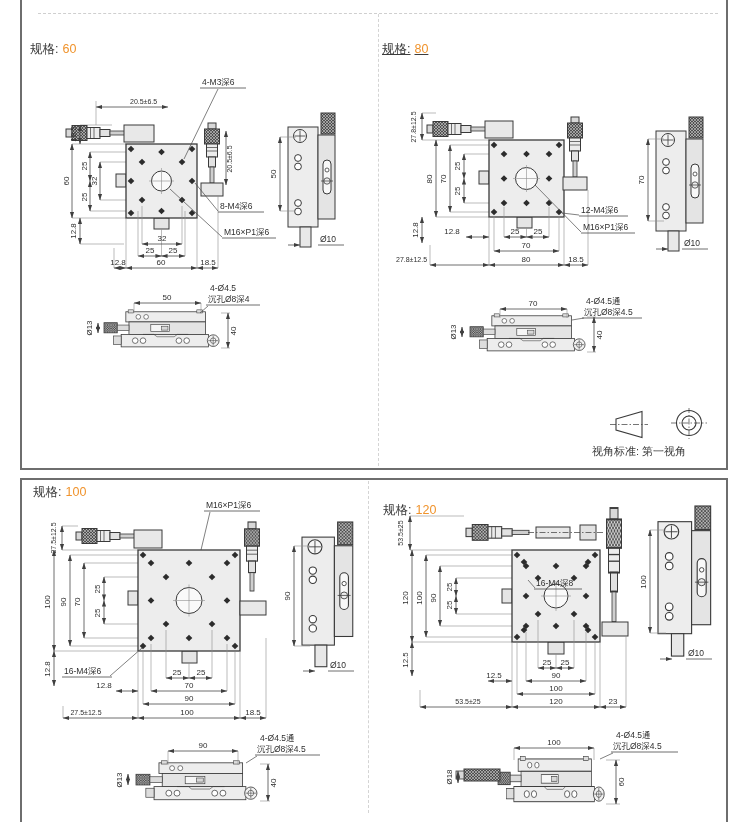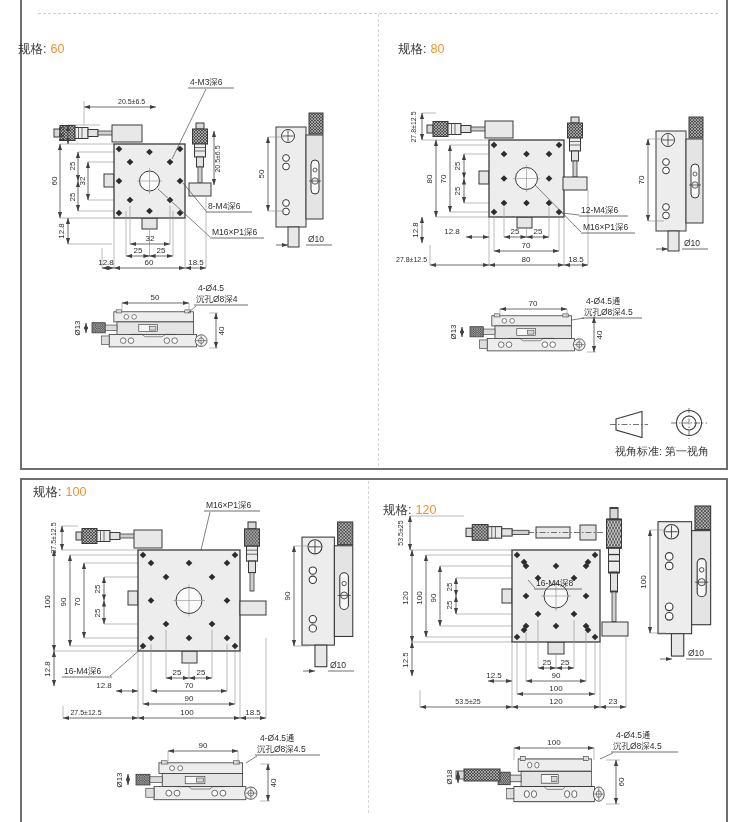--- a/index.html
+++ b/index.html
@@ -22,21 +22,21 @@
   .tc{text-anchor:middle;}
   .t7{font-size:7px;}
   .lb{font-size:8.5px;}
   
   .dl{stroke:#4a4a4a;stroke-width:0.8;marker-start:url(#a1);marker-end:url(#a1);}
   .ex{stroke:#8f8f8f;stroke-width:0.6;}
   .ld{stroke:#4a4a4a;stroke-width:0.7;fill:none;}
   .ul{stroke:#4a4a4a;stroke-width:0.8;}
   .cl{stroke:#3a3a3a;stroke-width:0.7;stroke-dasharray:6 2 1.5 2;}
   .view-note{position:absolute;left:592px;top:408px;width:140px;color:#3c3c3c;}
-  .view-note .vn-text{font-size:11px;text-align:center;margin-top:2px;white-space:nowrap;}
+  .view-note .vn-text{font-size:11px;margin-top:2px;white-space:nowrap;}
   .defs-holder{position:absolute;width:0;height:0;}
 </style>
 </head>
 <body>
 
 <div class="page">
 
   <svg class="defs-holder">
     <defs>
       <pattern id="kn" patternUnits="userSpaceOnUse" width="3" height="3">
@@ -103,21 +103,21 @@
       </symbol>
     </defs>
   </svg>
 
   <div class="sect-top"></div>
   <div class="sect-bottom"></div>
   <div class="dash-h"></div>
   <div class="dash-v1"></div>
   <div class="dash-v2"></div>
 
-  <div class="panel" style="left:8px;top:13px;width:358px;height:457px;">
+  <div class="panel" style="left:20px;top:13px;width:358px;height:457px;">
     <div class="spec-title" style="left:10px;top:28px;">
       <span>规格:</span><span class="val">60</span>
     </div>
     <svg width="358" height="457">
       <g>
         <line class="ex" x1="52" y1="131" x2="106" y2="131"></line>
           <line class="ex" x1="52" y1="205" x2="106" y2="205"></line>
         <line class="ex" x1="70" y1="139" x2="136" y2="139"></line>
           <line class="ex" x1="70" y1="198" x2="136" y2="198"></line>
         <line class="ex" x1="80" y1="149" x2="118" y2="149"></line>
@@ -222,21 +222,21 @@
           <text class="tc" transform="translate(72,315) rotate(-90)">Ø13</text>
         <line class="ex" x1="201" y1="300" x2="210" y2="300"></line>
           <line class="ex" x1="201" y1="335" x2="210" y2="335"></line>
         <line class="dl" x1="208" y1="300" x2="208" y2="335"></line>
           <text class="tc" transform="translate(216,318) rotate(-90)">40</text>
       </g>
     </svg>
   </div>
 
   <div class="panel" style="left:378px;top:13px;width:350px;height:457px;">
-    <div class="spec-title" style="left:20px;top:28px;">
+    <div class="spec-title" style="left:4px;top:28px;text-decoration:underline;">
       <span>规格:</span><span class="val">80</span>
     </div>
     <svg width="350" height="457">
       <g>
         <line class="ex" x1="44" y1="100" x2="58" y2="100"></line>
           <line class="ex" x1="44" y1="127" x2="111" y2="127"></line>
         <line class="ex" x1="58" y1="204" x2="111" y2="204"></line>
           <line class="ex" x1="72" y1="132" x2="113" y2="132"></line>
           <line class="ex" x1="72" y1="199" x2="113" y2="199"></line>
         <line class="ex" x1="86" y1="141" x2="122" y2="141"></line>

